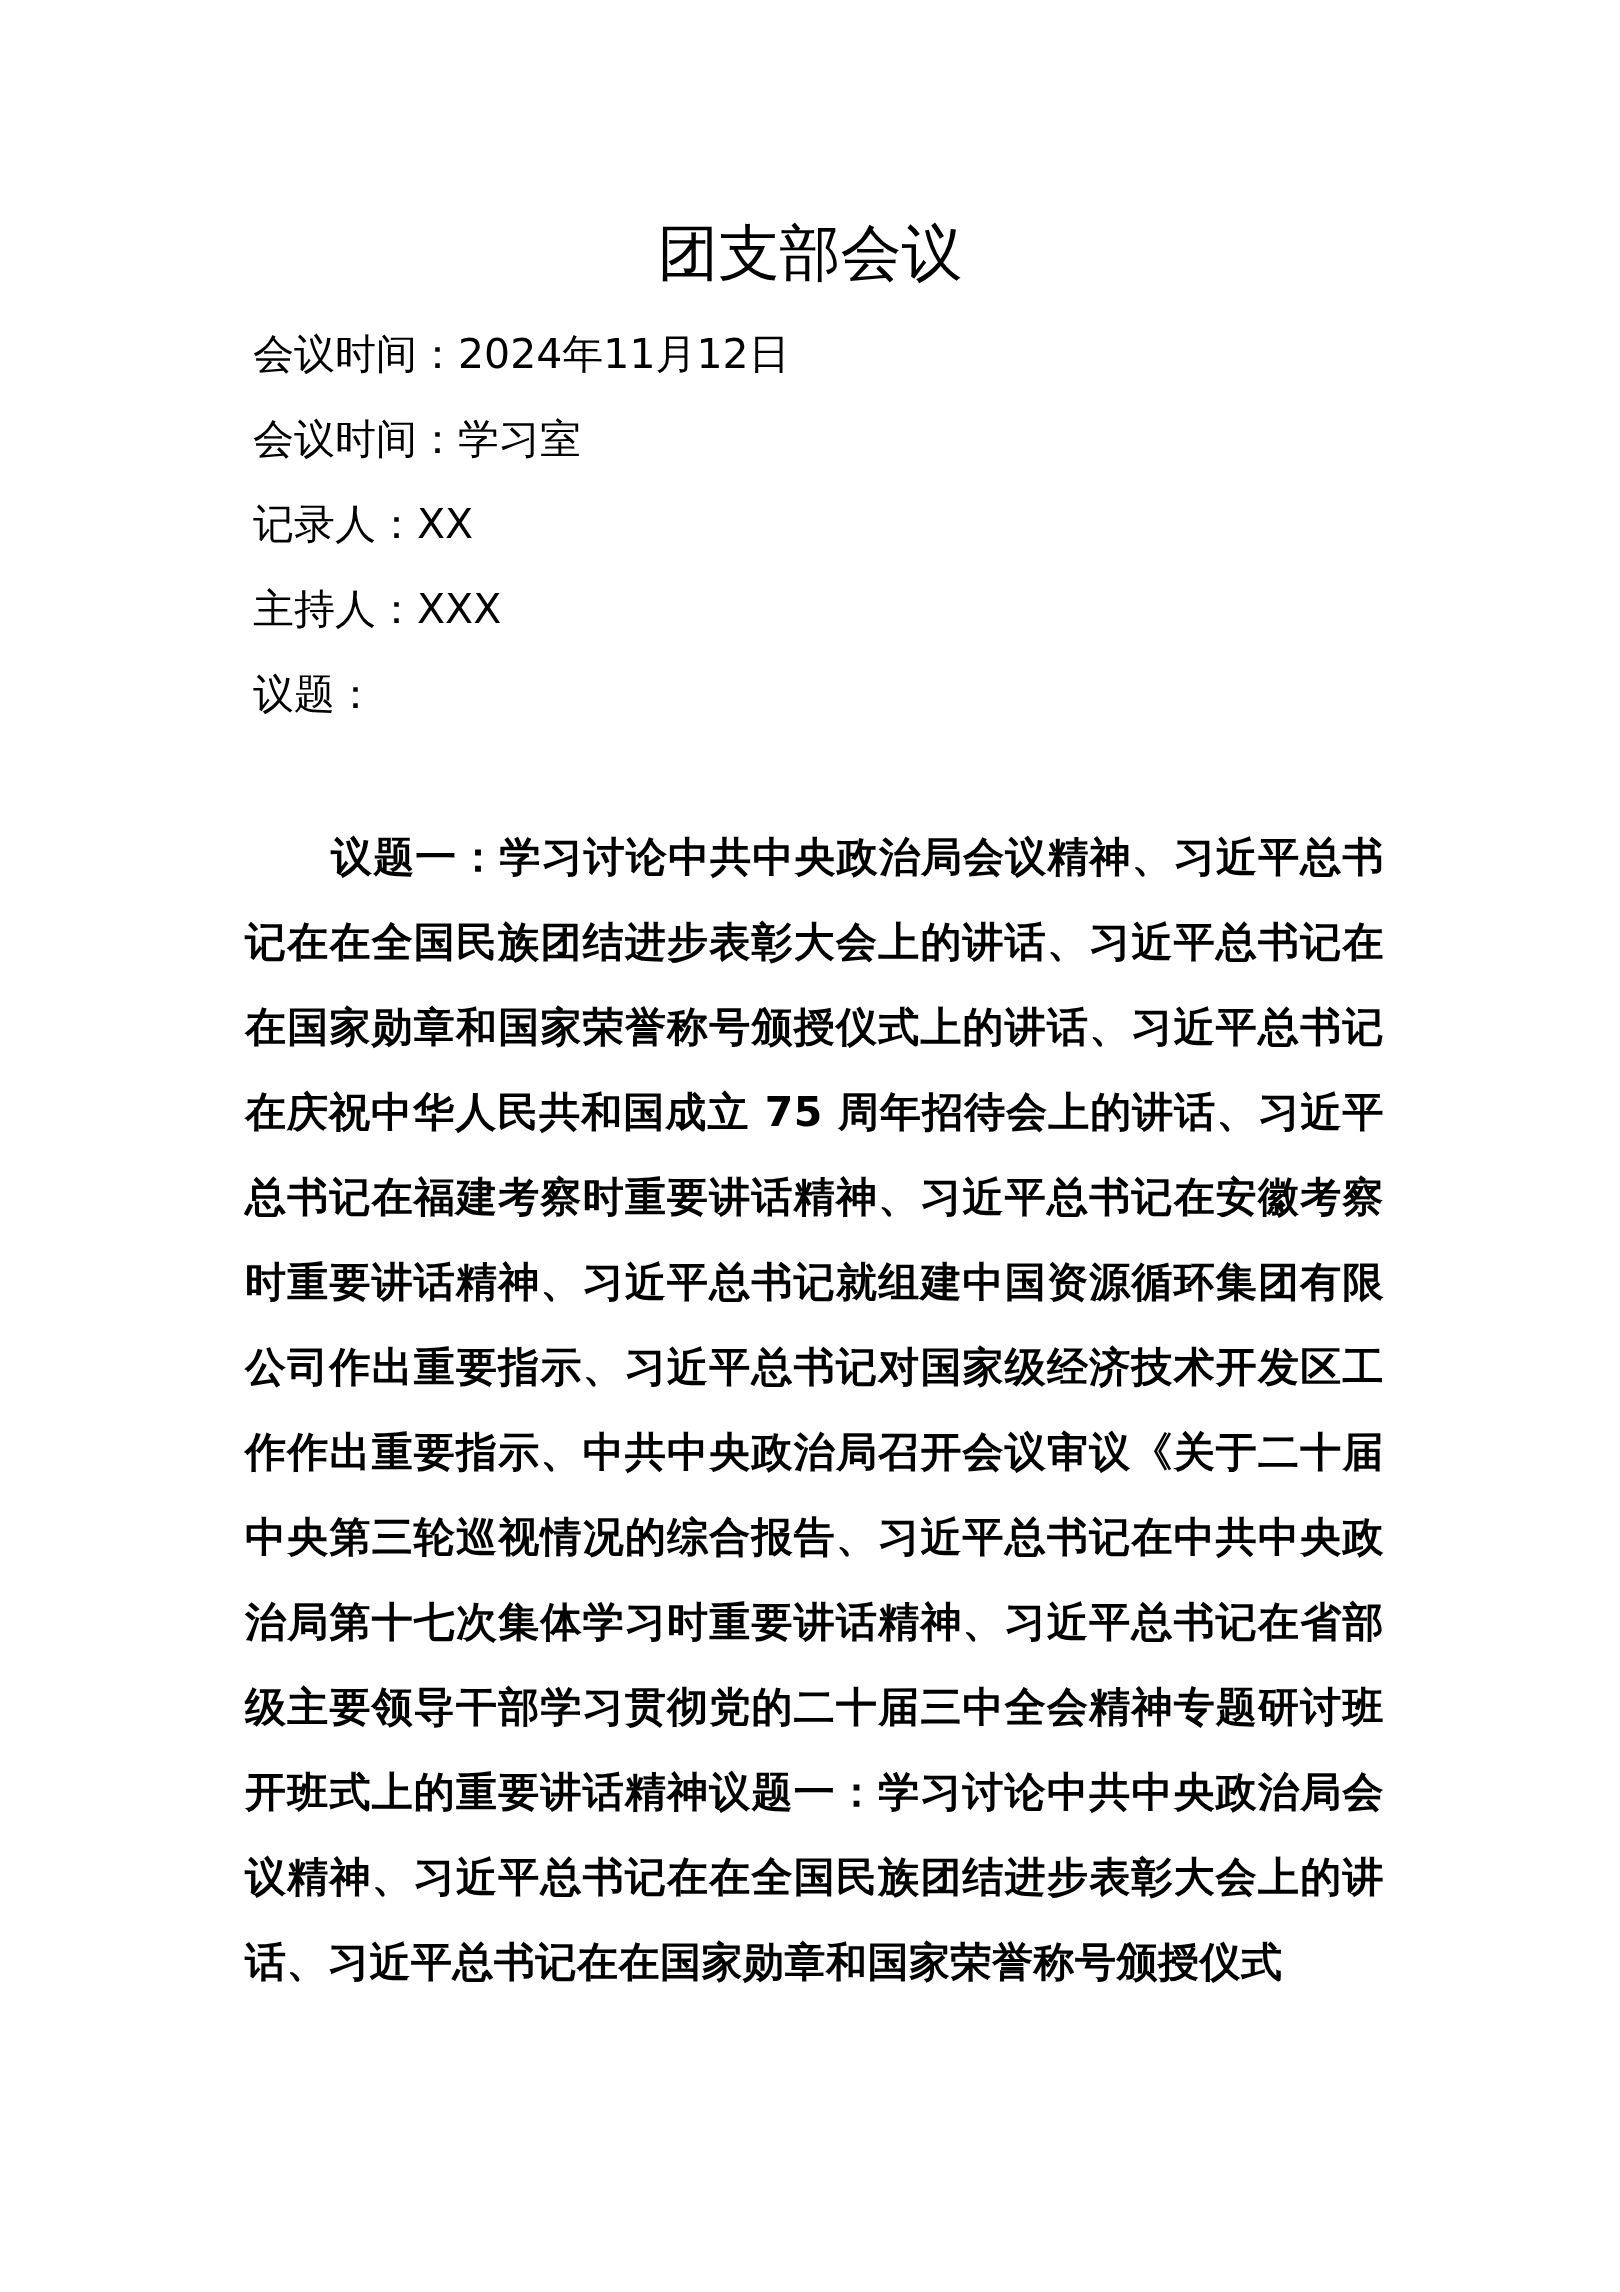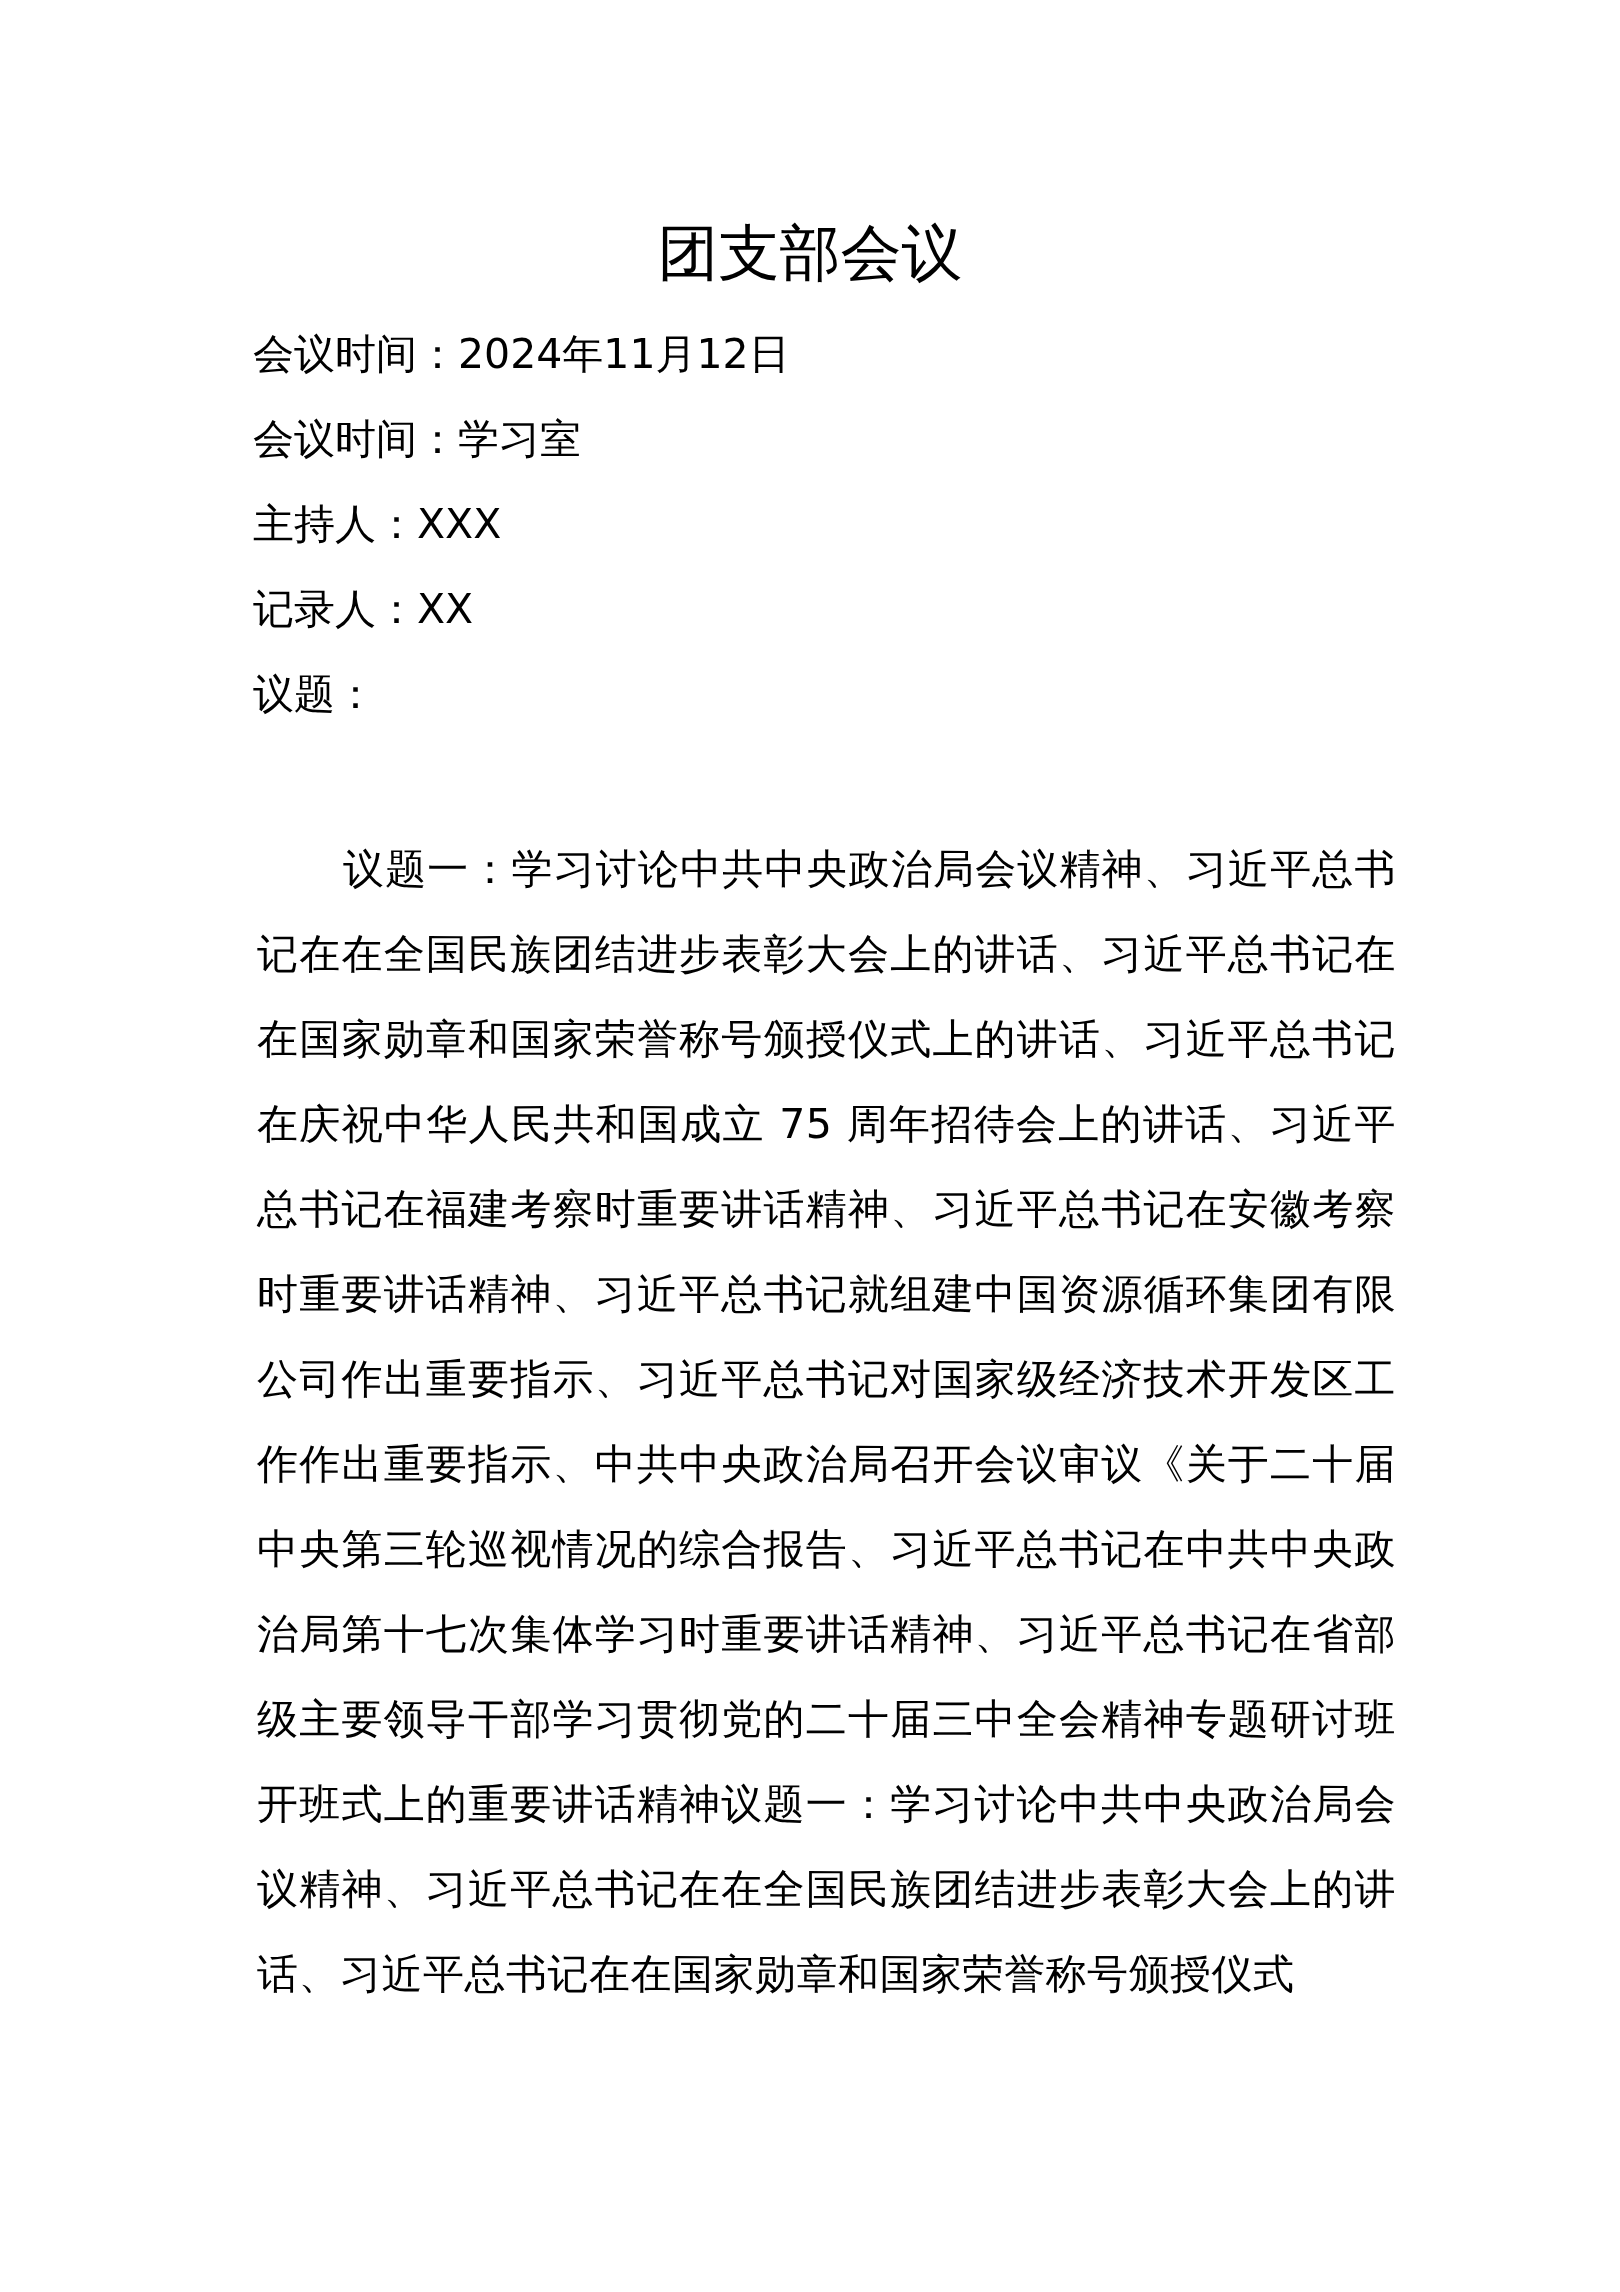--- a/index.html
+++ b/index.html
@@ -47,39 +47,39 @@
       font-size: 41px;
       line-height: 85px;
       height: 85px;
       white-space: nowrap;
     }
     .body-text {
       position: absolute;
       left: 245px;
       top: 815px;
       width: 1139px;
-      margin: 12px;
+      margin: 0;
       font-size: 41px;
       line-height: 85px;
-      font-weight: normal;
+      font-weight: bold;
       text-align: justify;
       text-indent: 86px;
       word-break: break-all;
       letter-spacing: 0.5px;
     }
   </style>
 </head>
 <body>
 
 <div class="page">
   <h1 class="title">团支部会议</h1>
 
   <ul class="meta">
     <li class="meta-line"><span>会议时间：</span><span>2024年11月12日</span></li>
     <li class="meta-line"><span>会议时间：</span><span>学习室</span></li>
+    <li class="meta-line"><span>记录人：</span><span>XX</span></li>
     <li class="meta-line"><span>主持人：</span><span>XXX</span></li>
-    <li class="meta-line"><span>记录人：</span><span>XX</span></li>
     <li class="meta-line"><span>议题：</span><span></span></li>
   </ul>
 
   <p class="body-text">议题一：学习讨论中共中央政治局会议精神、习近平总书记在在全国民族团结进步表彰大会上的讲话、习近平总书记在在国家勋章和国家荣誉称号颁授仪式上的讲话、习近平总书记在庆祝中华人民共和国成立 75 周年招待会上的讲话、习近平总书记在福建考察时重要讲话精神、习近平总书记在安徽考察时重要讲话精神、习近平总书记就组建中国资源循环集团有限公司作出重要指示、习近平总书记对国家级经济技术开发区工作作出重要指示、中共中央政治局召开会议审议《关于二十届中央第三轮巡视情况的综合报告、习近平总书记在中共中央政治局第十七次集体学习时重要讲话精神、习近平总书记在省部级主要领导干部学习贯彻党的二十届三中全会精神专题研讨班开班式上的重要讲话精神议题一：学习讨论中共中央政治局会议精神、习近平总书记在在全国民族团结进步表彰大会上的讲话、习近平总书记在在国家勋章和国家荣誉称号颁授仪式</p>
 </div>
 
 
 </body></html>

